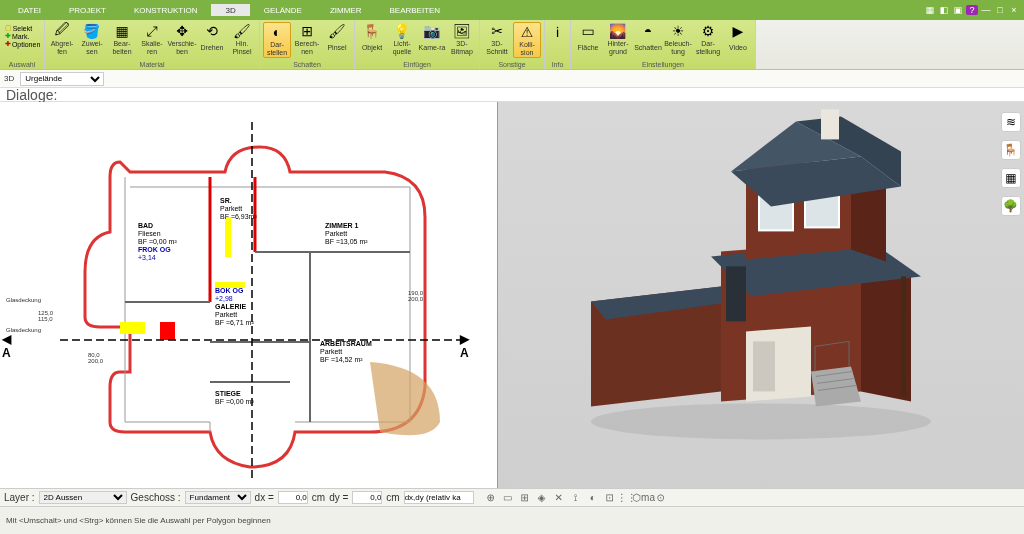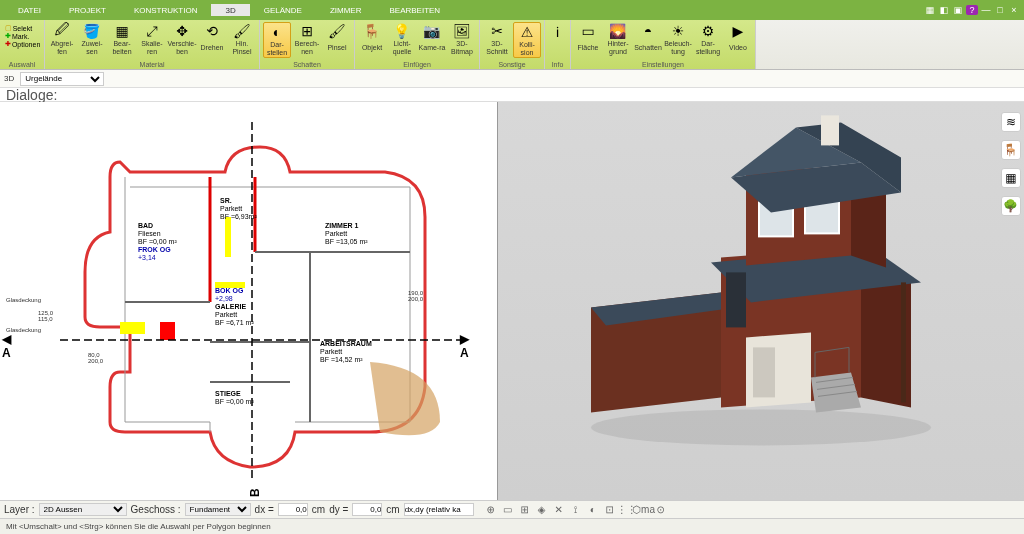--- a/index.html
+++ b/index.html
@@ -36,21 +36,21 @@
 
 .side-tools { position: absolute; right: 3px; top: 10px; display: flex; flex-direction: column; gap: 8px; }
 .side-tools .stool { width: 20px; height: 20px; background: #fff; border: 1px solid #ccc; border-radius: 3px; display: flex; align-items: center; justify-content: center; font-size: 12px; cursor: pointer; }
 
 .bottombar { height: 18px; background: #f4f4ee; border-top: 1px solid #ccc; display: flex; align-items: center; padding: 0 4px; gap: 4px; }
 .bottombar .label { font-size: 10px; color: #333; text-align: center; }
 .bottombar select, .bottombar input { font-size: 8px; height: 13px; border: 1px solid #ccc; }
 .bottombar .icons { display: flex; gap: 3px; margin-left: 6px; }
 .bottombar .bicon { width: 14px; height: 14px; display: flex; align-items: center; justify-content: center; font-size: 10px; color: #666; }
 
-.statusbar { height: 16px; background: #f0f0ea; border-top: 1px solid #ccc; display: flex; align-items: center; padding: 0 6px; font-size: 8px; color: #444; }
+.statusbar { height: 28px; background: #f0f0ea; border-top: 1px solid #ccc; display: flex; align-items: center; padding: 0 6px; font-size: 8px; color: #444; }
 .statusbar .right { margin-left: auto; display: flex; gap: 14px; }
 
 
 .plan { position: absolute; left: 60px; top: 20px; width: 400px; height: 360px; }
 .plan svg { width: 100%; height: 100%; }
 .room-label { position: absolute; font-size: 7px; color: #000; line-height: 8px; }
 .room-label b { font-weight: bold; }
 .dim-label { position: absolute; font-size: 6px; color: #333; }
 .section-mark { position: absolute; font-size: 12px; font-weight: bold; }
 

